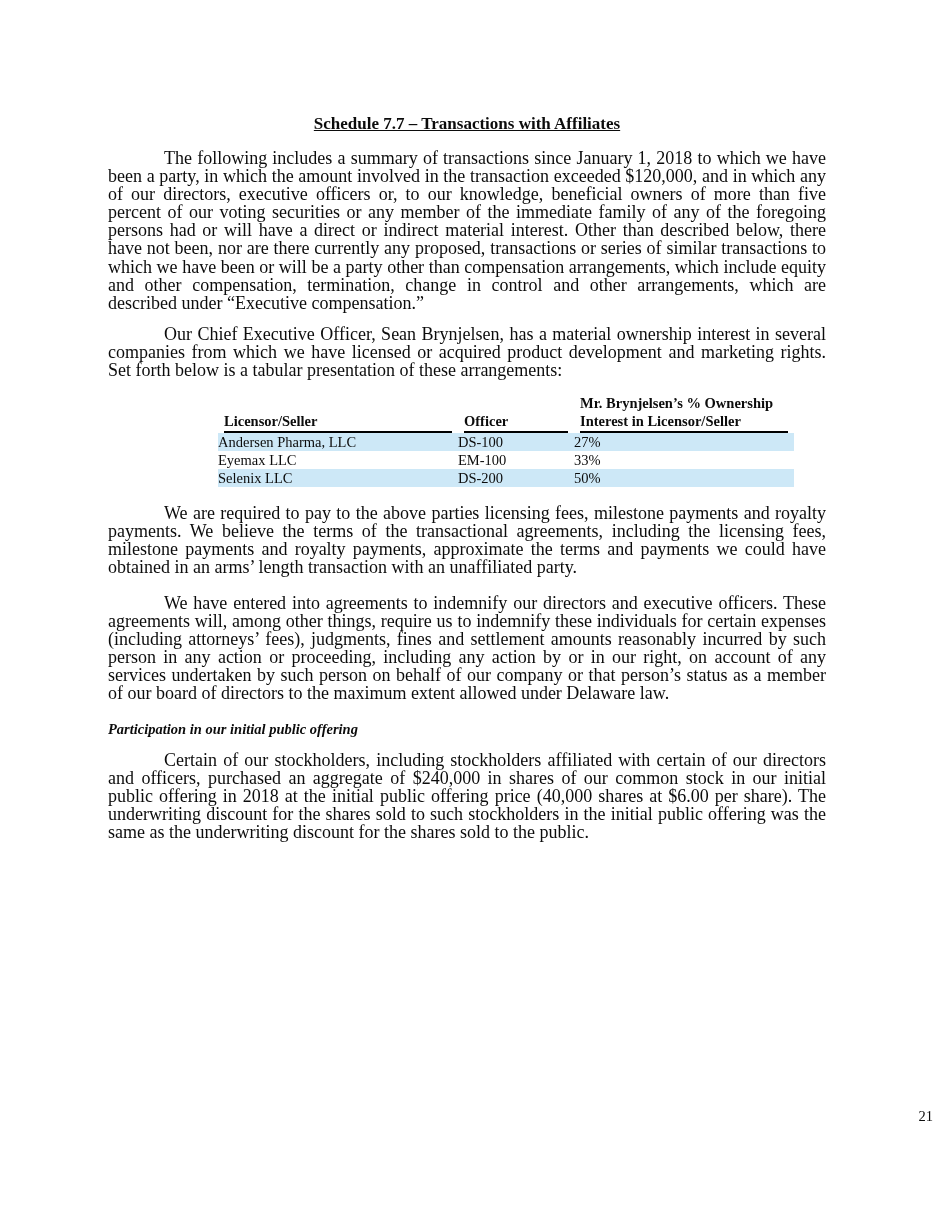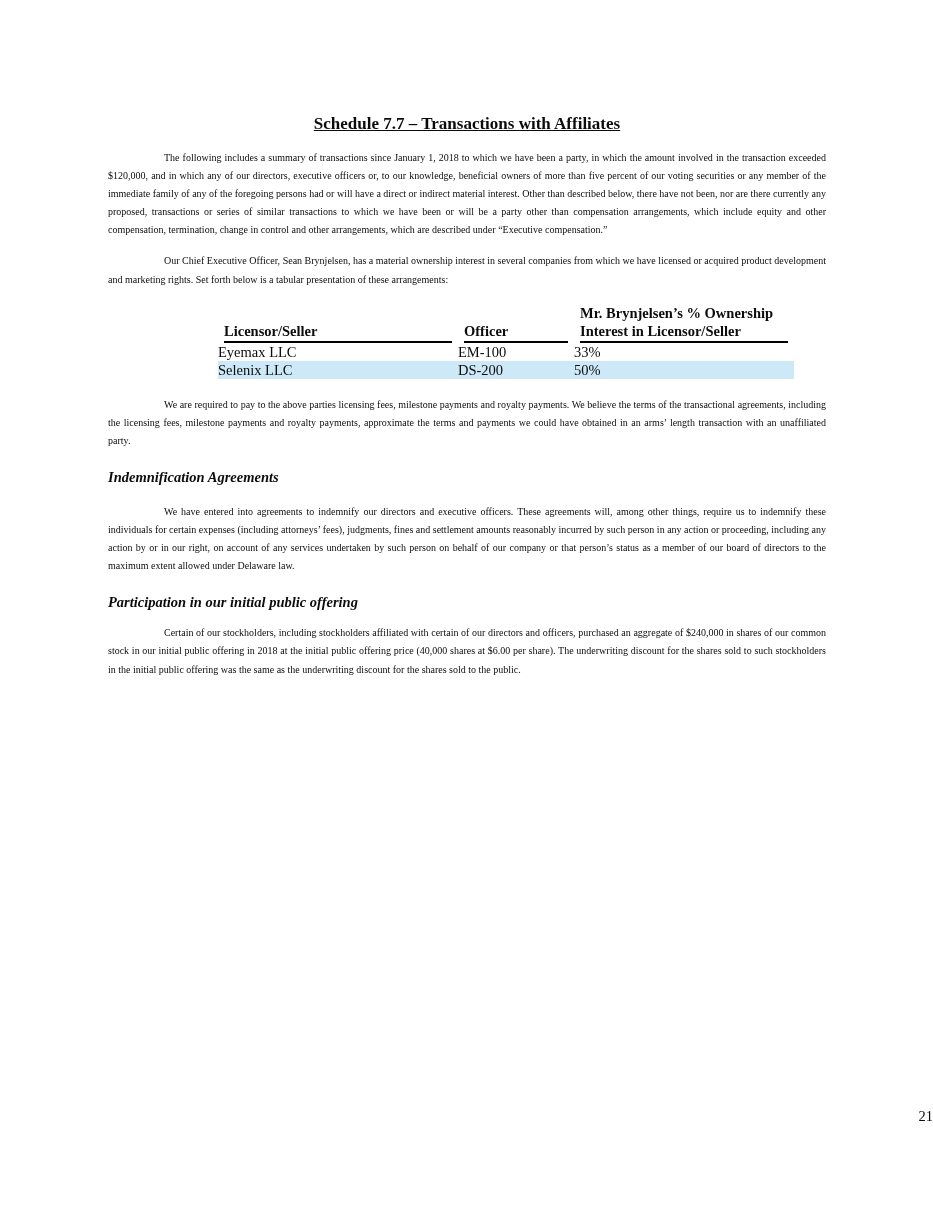--- a/index.html
+++ b/index.html
@@ -32,21 +32,21 @@
   .sub-heading {
     margin-top: 18px;
     font-size: 14.5px;
     line-height: 18px;
     font-weight: bold;
     font-style: italic;
   }
 
   .body-para {
     margin-top: 15px;
-    font-size: 10px;
+    font-size: 18px;
     line-height: 18.1px;
     text-align: justify;
     text-indent: 56px;
   }
   .body-para.tight { margin-top: 13px; }
 
   
   .affil-table {
     margin: 15px 0 0 110px;
     width: 576px;
@@ -110,36 +110,40 @@
           </th>
           <th>
             <div class="hdr-rule">
               <span class="hdr-line">Mr. Brynjelsen’s % Ownership</span>
               <span class="hdr-line">Interest in Licensor/Seller</span>
             </div>
           </th>
         </tr>
       </thead>
       <tbody>
+        <tr class="stripe">
+          <td>Andersen Pharma, LLC</td>
+          <td>DS-100</td>
+          <td>27%</td>
+        </tr>
         <tr>
           <td>Eyemax LLC</td>
           <td>EM-100</td>
           <td>33%</td>
         </tr>
         <tr class="stripe">
           <td>Selenix LLC</td>
           <td>DS-200</td>
           <td>50%</td>
         </tr>
       </tbody>
     </table>
 
     <p class="body-para" style="margin-top:17px">We are required to pay to the above parties licensing fees, milestone payments and royalty payments. We believe the terms of the transactional agreements, including the licensing fees, milestone payments and royalty payments, approximate the terms and payments we could have obtained in an arms’ length transaction with an unaffiliated party.</p>
 
-    <h3 class="sub-heading">Indemnification Agreements</h3>
 
     <p class="body-para" style="margin-top:17px">We have entered into agreements to indemnify our directors and executive officers. These agreements will, among other things, require us to indemnify these individuals for certain expenses (including attorneys’ fees), judgments, fines and settlement amounts reasonably incurred by such person in any action or proceeding, including any action by or in our right, on account of any services undertaken by such person on behalf of our company or that person’s status as a member of our board of directors to the maximum extent allowed under Delaware law.</p>
 
     <h3 class="sub-heading">Participation in our initial public offering</h3>
 
     <p class="body-para tight">Certain of our stockholders, including stockholders affiliated with certain of our directors and officers, purchased an aggregate of $240,000 in shares of our common stock in our initial public offering in 2018 at the initial public offering price (40,000 shares at $6.00 per share). The underwriting discount for the shares sold to such stockholders in the initial public offering was the same as the underwriting discount for the shares sold to the public.</p>
 
   </div>
 
   <div class="page-number">21</div>

